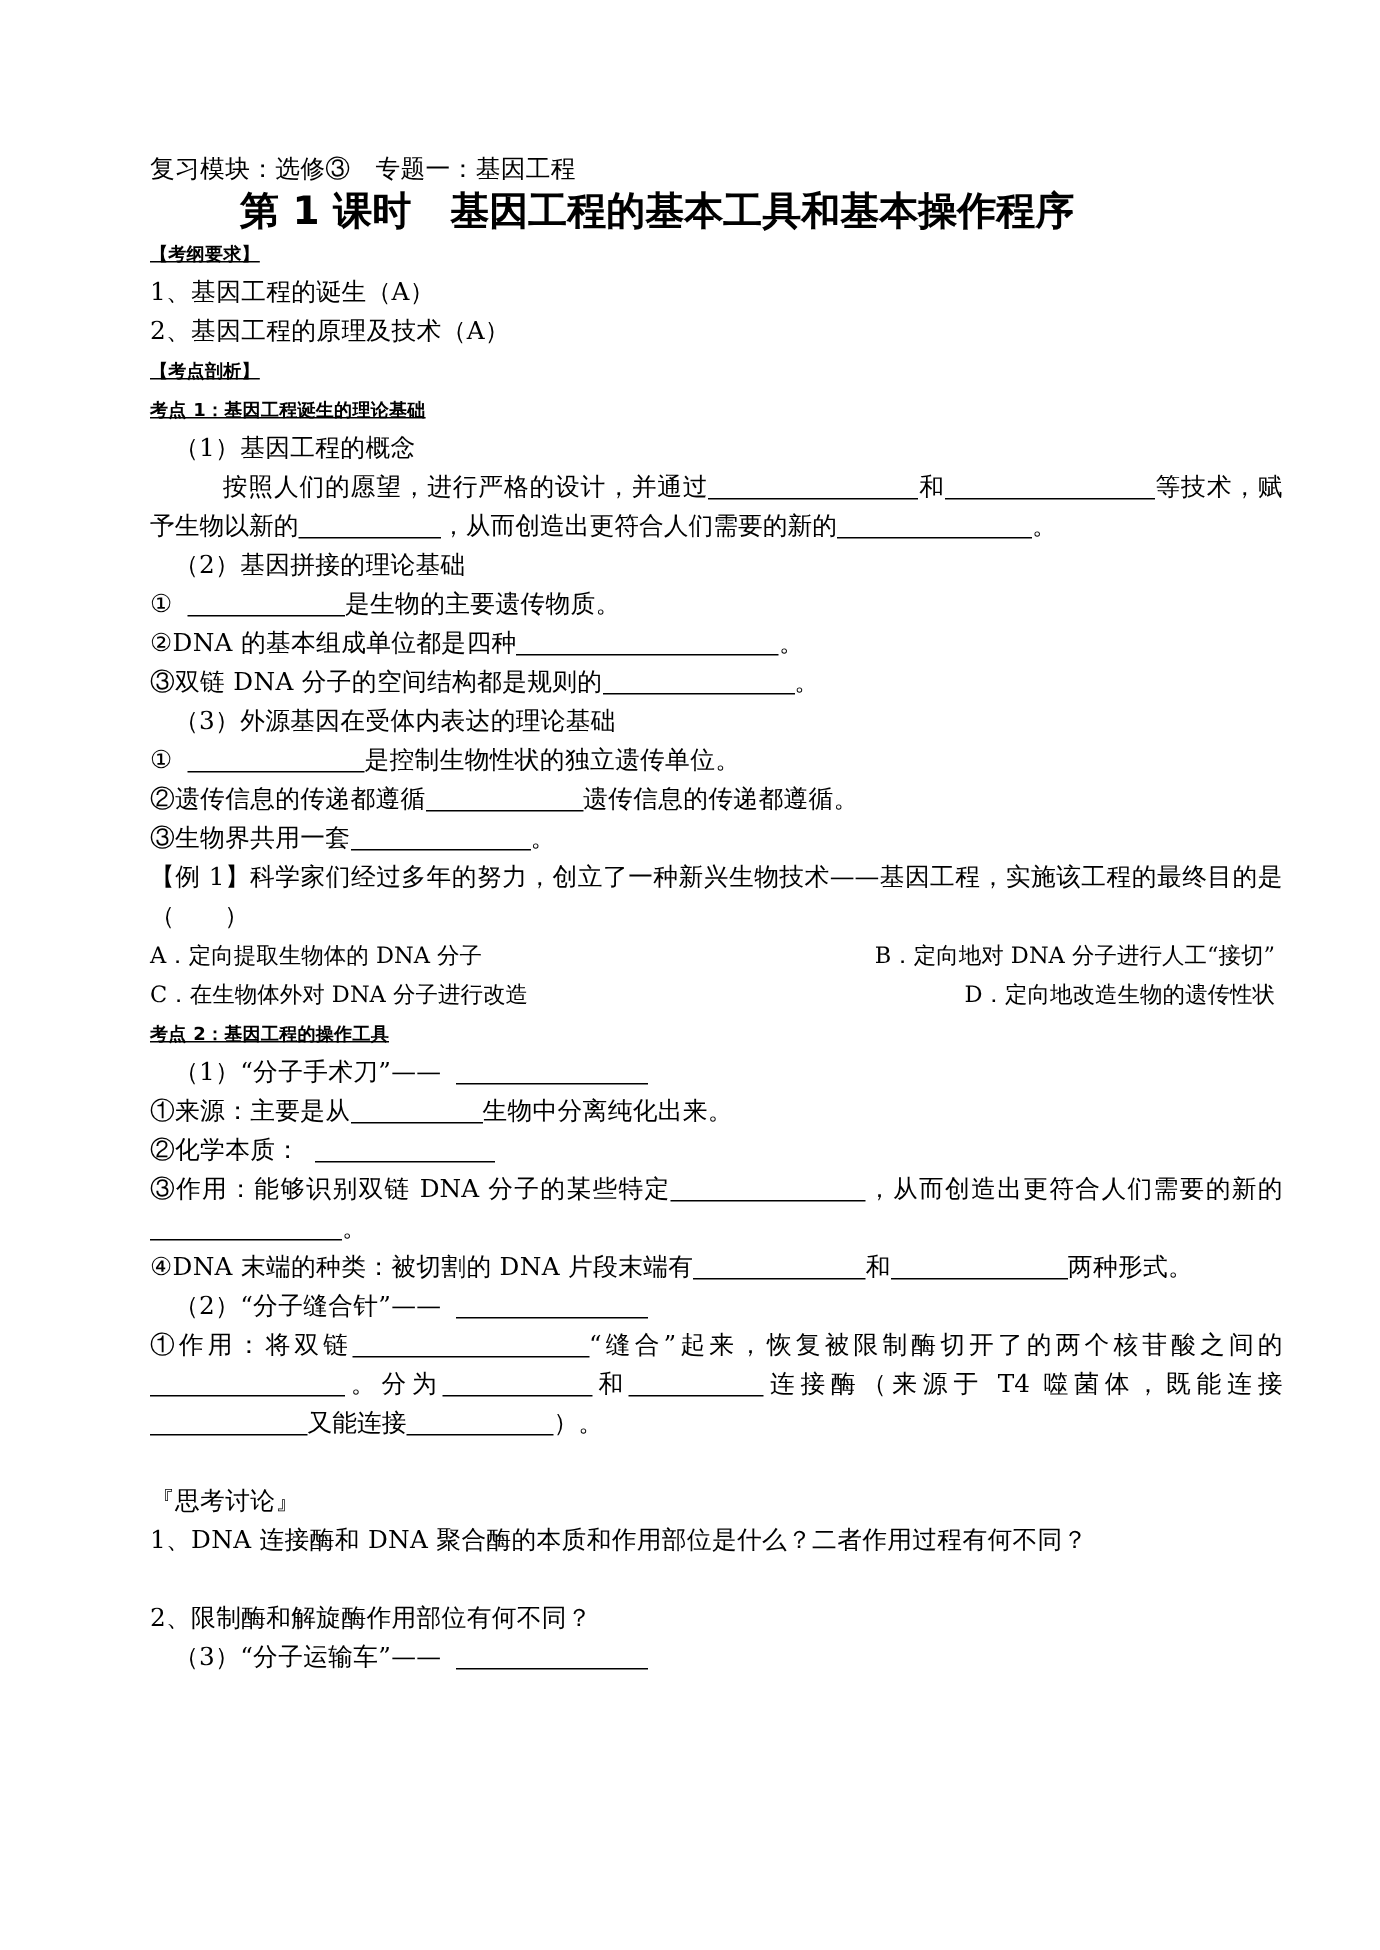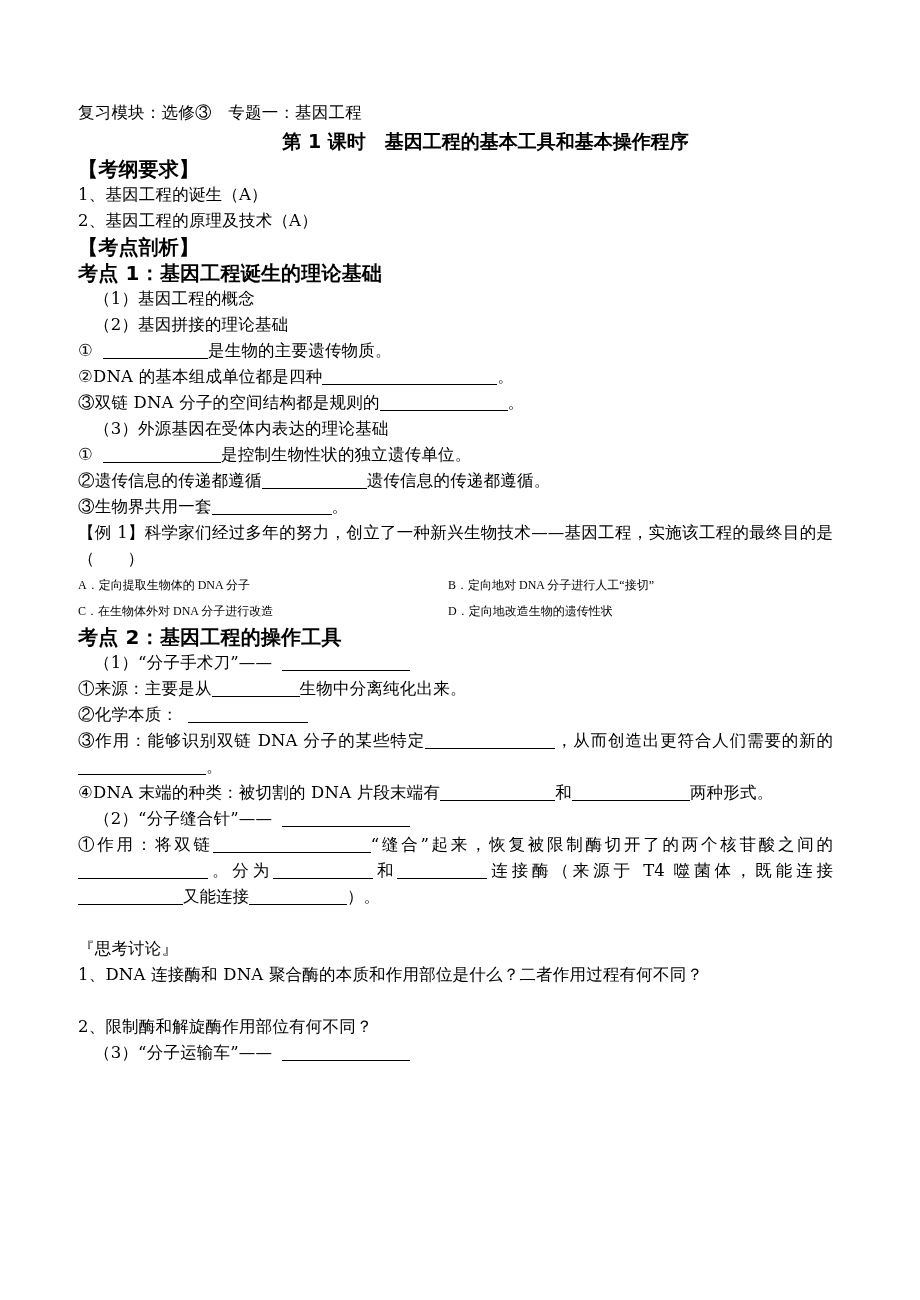--- a/index.html
+++ b/index.html
@@ -10,68 +10,68 @@
   body {
     width: 920px;
     height: 1300px;
     font-family: "DejaVu Serif", "Liberation Serif", serif;
     color: #000000;
     position: relative;
     overflow: hidden;
   }
   .page {
     position: absolute;
-    left: 78px;
+    left: 100px;
     top: 0;
     width: 755px;
   }
   .ln {
     font-size: 16.5px;
     line-height: 26px;
     white-space: nowrap;
     letter-spacing: 0.2px;
   }
   .wrap {
     font-size: 16.5px;
     line-height: 26px;
     text-align: justify;
     text-justify: inter-ideograph;
   }
   .bold {
     font-weight: bold;
     font-family: "DejaVu Sans", "Liberation Sans", sans-serif;
-    font-size: 20px;
+    font-size: 12px;
+    text-decoration: underline;
   }
   .title {
     font-weight: bold;
     font-family: "DejaVu Sans", "Liberation Sans", sans-serif;
-    font-size: 19px;
+    font-size: 26px;
     line-height: 30px;
-    text-align: center;
+    text-align: left;
     padding-left: 60px;
   }
   .indent1 { padding-left: 16px; }
   .indent2 { padding-left: 48px; }
   
   .bl {
     display: inline-block;
     border-bottom: 1.3px solid #000;
     height: 15px;
     vertical-align: -3px;
   }
   .sp { display: inline-block; width: 10px; }
   .gap26 { height: 26px; }
   .opt-row {
     display: flex;
-    font-size: 12px;
+    font-size: 15px;
     line-height: 26px;
-    font-family: Liberation Serif, serif;
   }
   .opt-a { width: 370px; }
-  .opt-b { width: 380px; }
+  .opt-b { width: 380px; text-align: right; }
   .topgap { height: 100px; }
 </style>
 </head>
 <body>
 
 <div class="page">
 
   <div class="topgap"></div>
 
   <div class="ln">复习模块：选修③　专题一：基因工程</div>
@@ -80,20 +80,23 @@
 
   <div class="ln bold">【考纲要求】</div>
   <div class="ln">1、基因工程的诞生（A）</div>
   <div class="ln">2、基因工程的原理及技术（A）</div>
 
   <div class="ln bold">【考点剖析】</div>
   <div class="ln bold">考点 1：基因工程诞生的理论基础</div>
 
   <div class="ln indent1">（1）基因工程的概念</div>
 
+  <div class="wrap">
+    <span class="indent2" style="display:inline-block;"></span><span>按照人们的愿望，进行严格的设计，并通过</span><span class="bl" style="width:140px"></span><span>和</span><span class="bl" style="width:140px"></span><span>等技术，赋予生物以新的</span><span class="bl" style="width:95px"></span><span>，从而创造出更符合人们需要的新的</span><span class="bl" style="width:130px"></span><span>。</span>
+  </div>
 
 
   <div class="ln indent1">（2）基因拼接的理论基础</div>
 
   <div class="ln">
     <span>①</span><span class="sp"></span><span class="bl" style="width:105px"></span><span>是生物的主要遗传物质。</span>
   </div>
 
   <div class="ln">
     <span>②</span><span>DNA 的基本组成单位都是四种</span><span class="bl" style="width:175px"></span><span>。</span>

